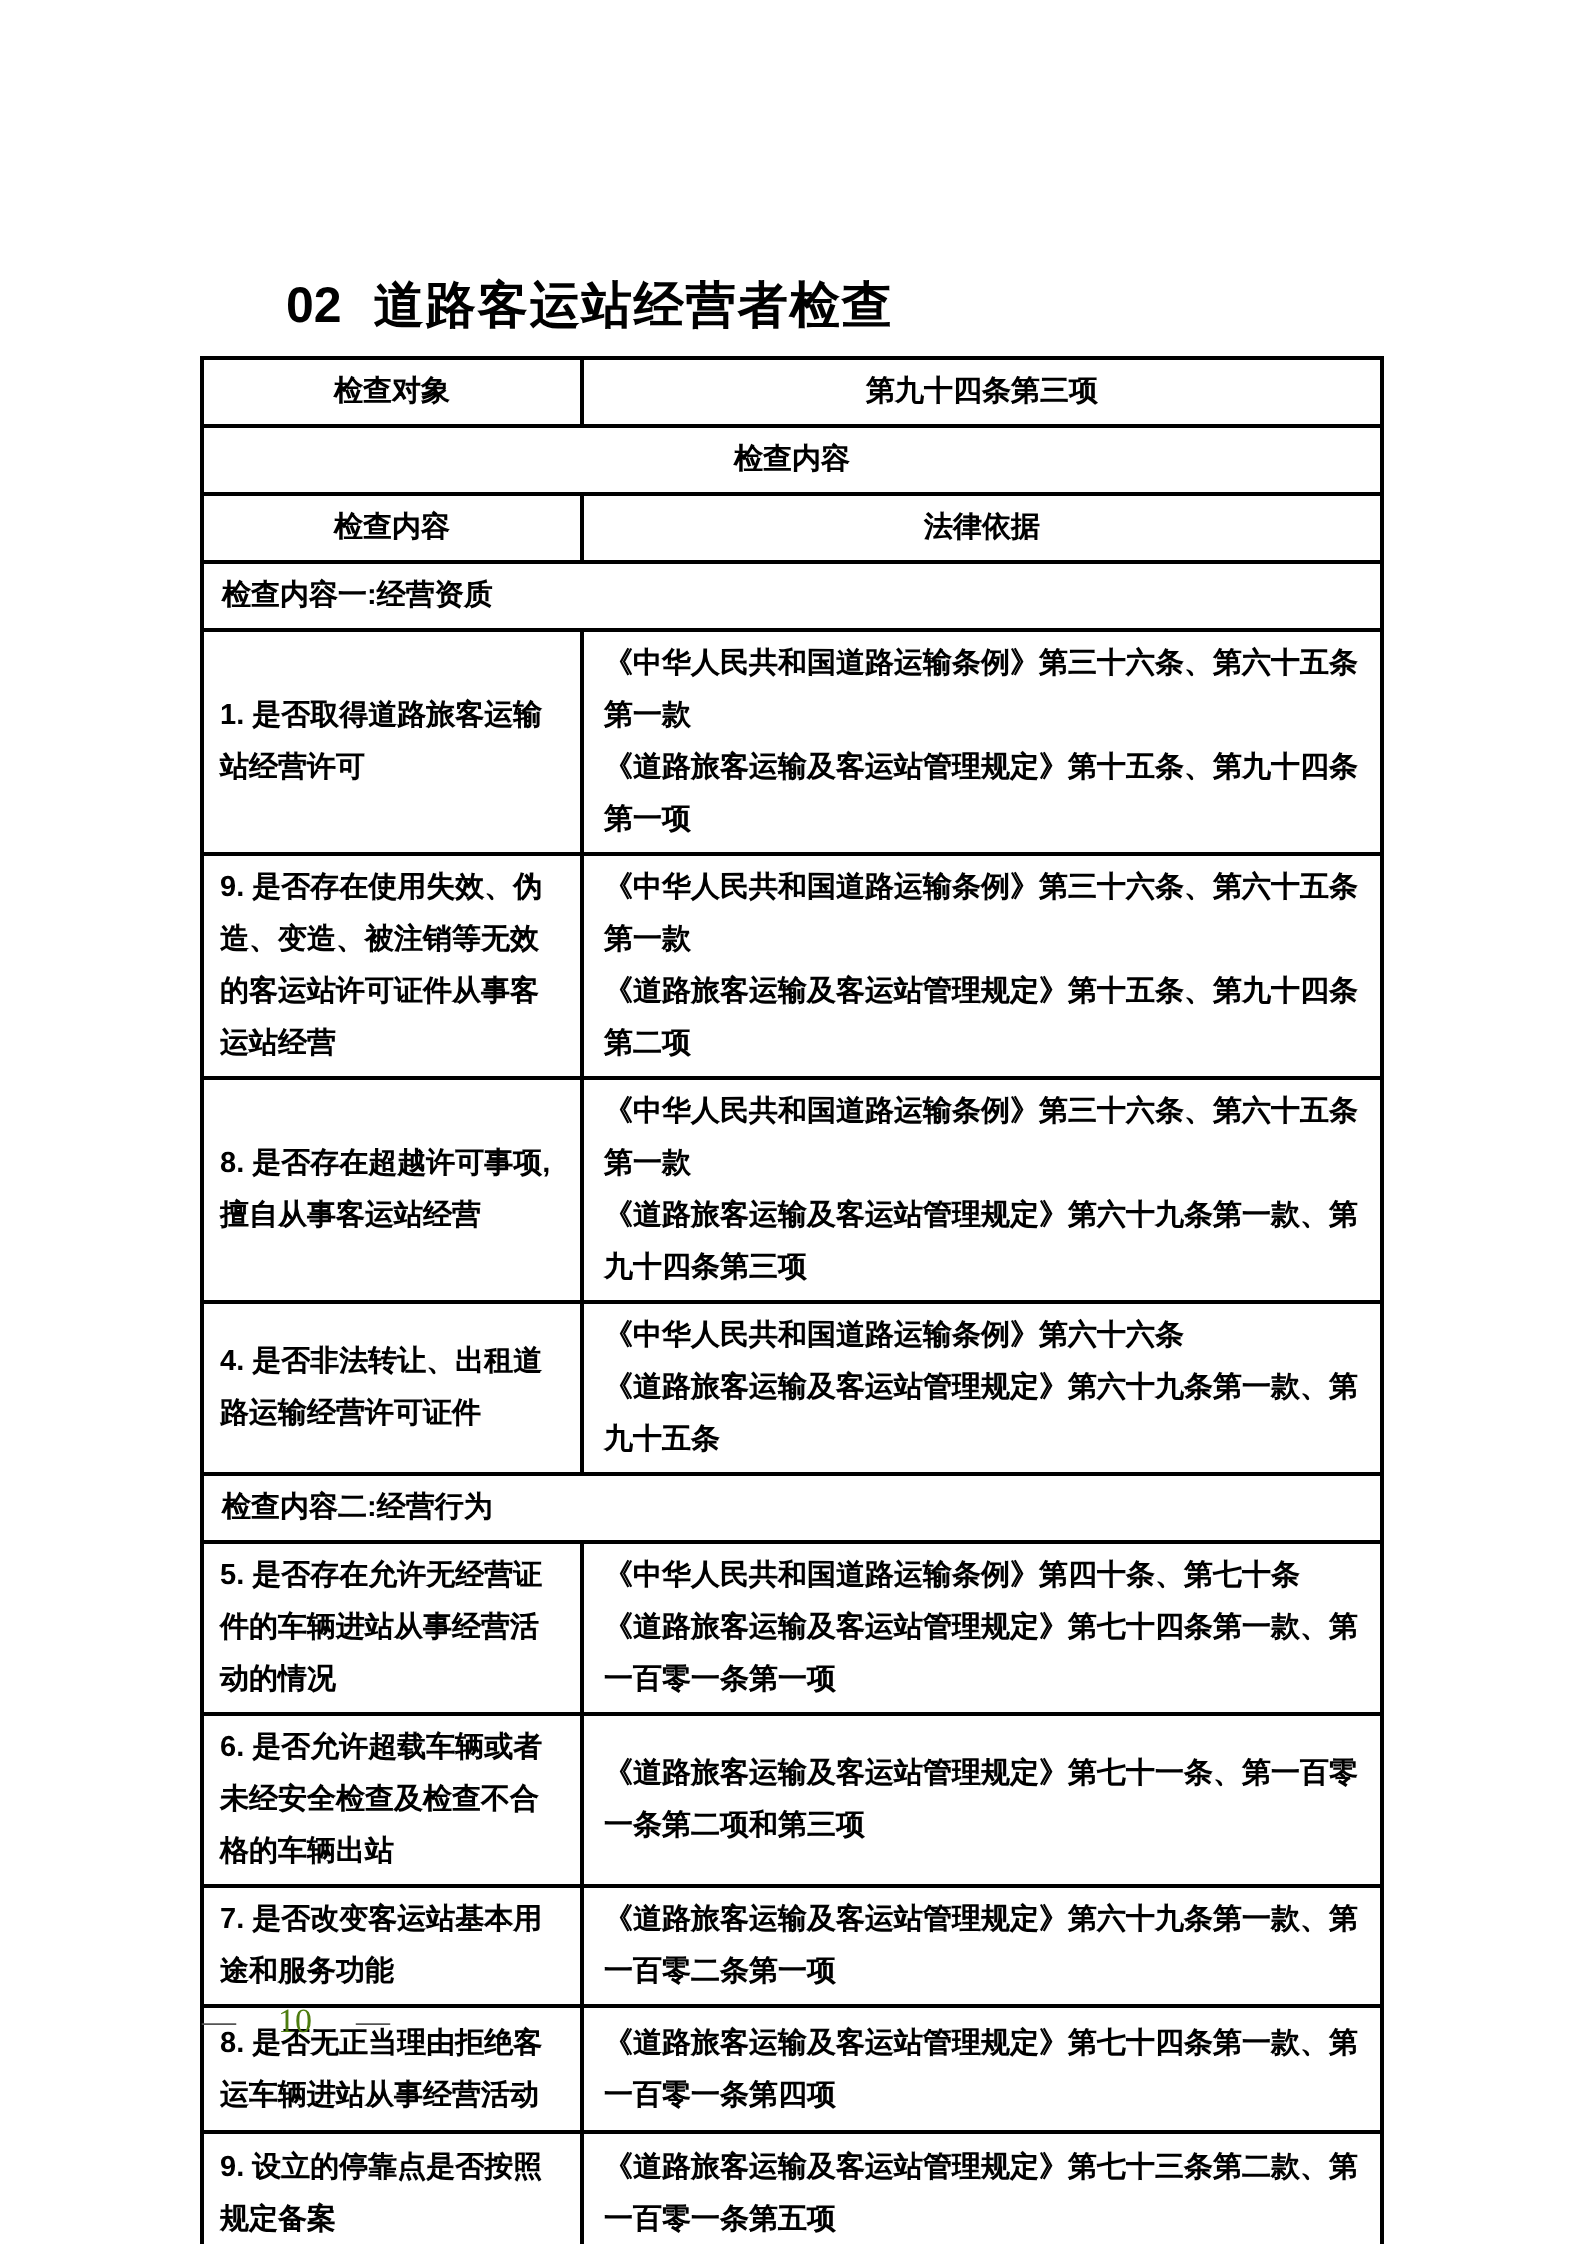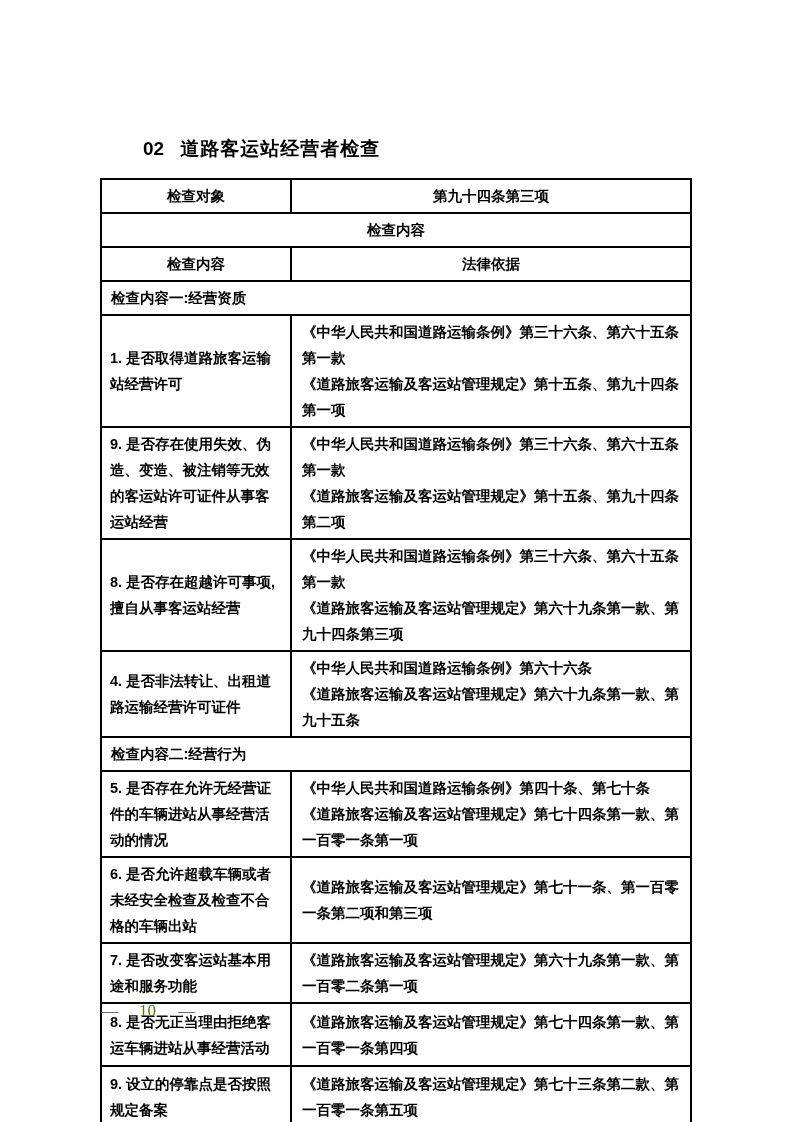--- a/index.html
+++ b/index.html
@@ -11,21 +11,21 @@
   }
   .page {
     position: relative;
     width: 793px; height: 1122px;
     background: #ffffff;
     color: #000;
   }
   .doc-title {
     position: absolute;
     left: 143px; top: 136px;
-    font-size: 19px;
+    font-size: 25px;
     font-weight: bold;
     letter-spacing: 1px;
     white-space: nowrap;
   }
   .doc-title .title-number { margin-right: 16px; letter-spacing: 0; }
 
   .table-wrap {
     position: absolute;
     left: 100px; top: 178px;
     width: 590px;

